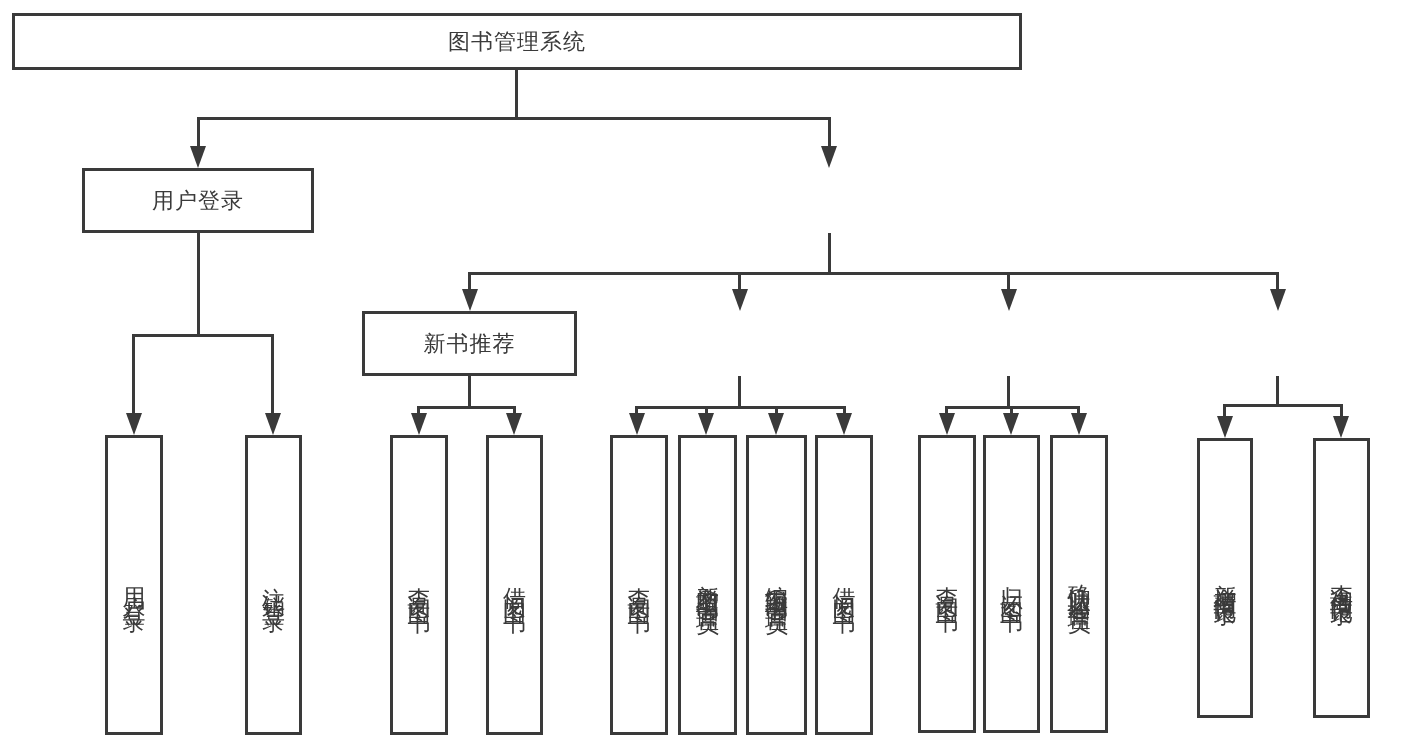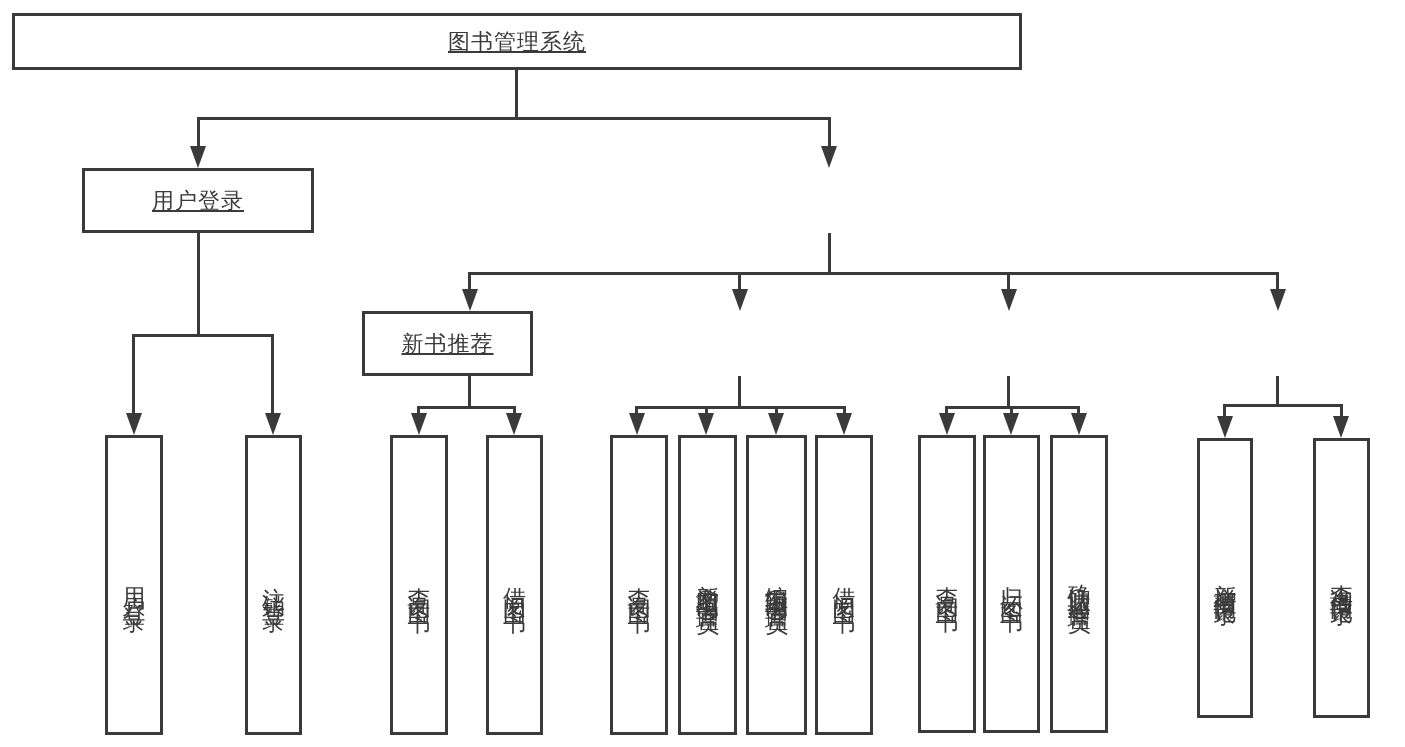--- a/index.html
+++ b/index.html
@@ -8,21 +8,21 @@
   html,body{margin:0;padding:0;}
   body{
     width:1405px;height:747px;background:var(--background);
     font-family:"Liberation Sans", sans-serif;
   }
   #canvas{position:relative;width:1405px;height:747px;overflow:hidden;background:var(--background);}
   .box{
     position:absolute;box-sizing:border-box;border:3px solid var(--line);
     background:#fff;display:flex;align-items:center;justify-content:center;
   }
-  .htext{font-size:22px;color:var(--text);letter-spacing:1px;white-space:nowrap;text-decoration:underline;}
+  .htext{font-size:22px;color:var(--text);letter-spacing:1px;white-space:nowrap;}
   .vtext{
     writing-mode:vertical-rl;text-orientation:mixed;
     font-size:23px;color:var(--text);letter-spacing:8px;line-height:1;
   }
   .ls4{letter-spacing:4px;}
   .vl{position:absolute;width:3px;background:var(--line);}
   .hl{position:absolute;height:3px;background:var(--line);}
   .ah{
     position:absolute;width:0;height:0;
     border-left:8px solid transparent;border-right:8px solid transparent;
@@ -64,21 +64,21 @@
   <div class="hl" style="left:468px;top:272px;width:811px;"></div>
   <div class="vl" style="left:468px;top:272px;height:25px;"></div>
   <div class="ah" style="left:462px;top:289px;"></div>
   <div class="vl" style="left:738px;top:272px;height:25px;"></div>
   <div class="ah" style="left:732px;top:289px;"></div>
   <div class="vl" style="left:1007px;top:272px;height:25px;"></div>
   <div class="ah" style="left:1001px;top:289px;"></div>
   <div class="vl" style="left:1276px;top:272px;height:25px;"></div>
   <div class="ah" style="left:1270px;top:289px;"></div>
 
-  <div class="box" style="left:362px;top:311px;width:171px;height:65px;">
+  <div class="box" style="left:362px;top:311px;width:215px;height:65px;">
     <span class="htext">新书推荐</span>
   </div>
 
   <div class="vl" style="left:468px;top:376px;height:33px;"></div>
   <div class="vl" style="left:738px;top:376px;height:33px;"></div>
   <div class="vl" style="left:1007px;top:376px;height:33px;"></div>
   <div class="vl" style="left:1276px;top:376px;height:30px;"></div>
 
   <div class="hl" style="left:417px;top:406px;width:99px;"></div>
   <div class="hl" style="left:635px;top:406px;width:211px;"></div>

